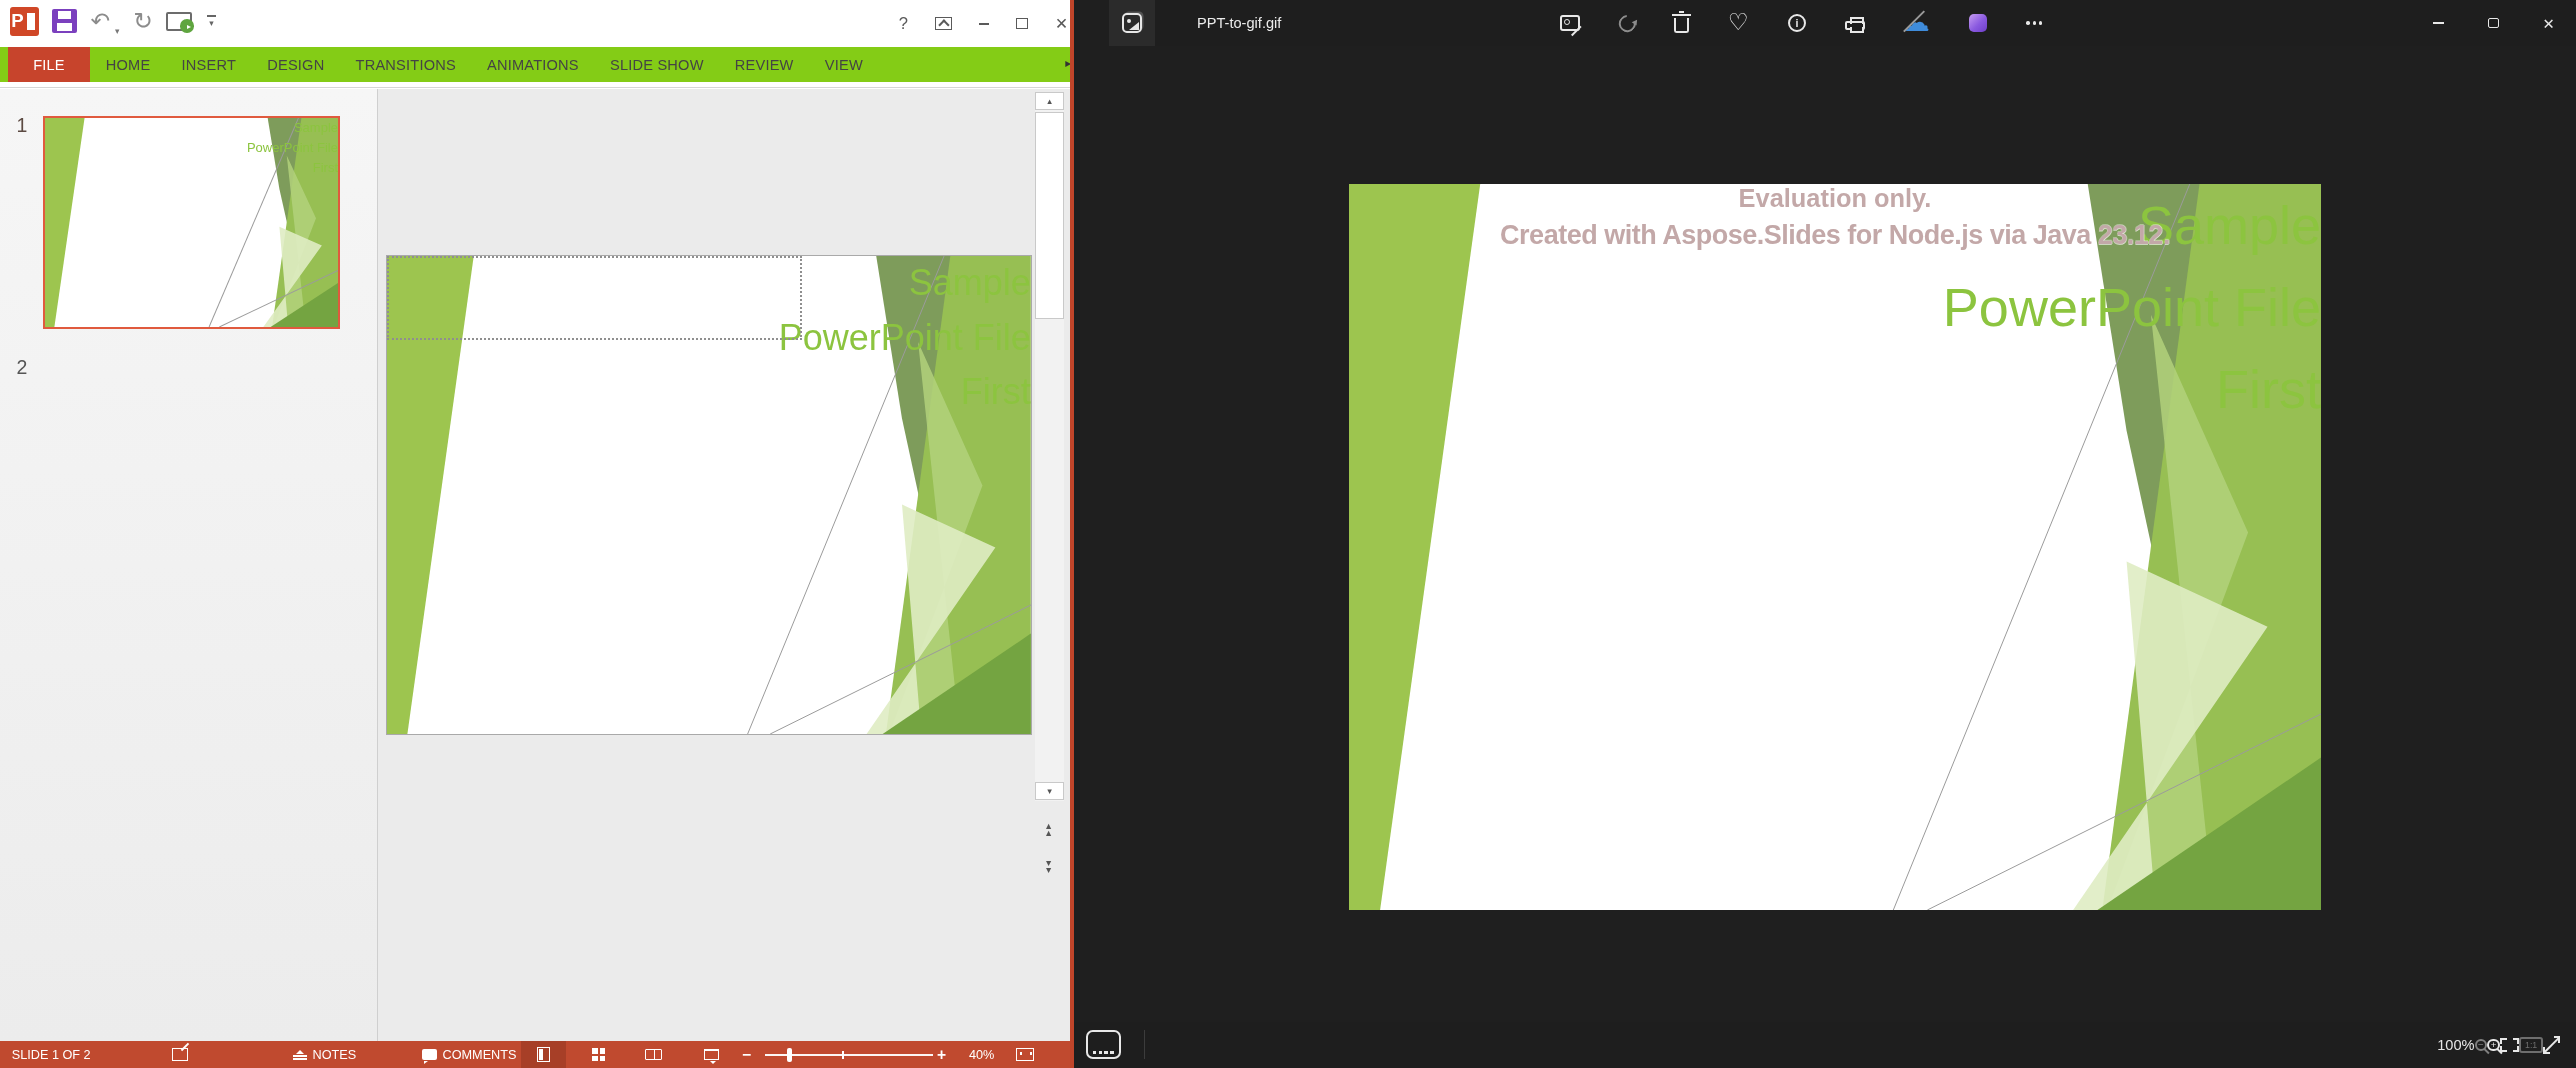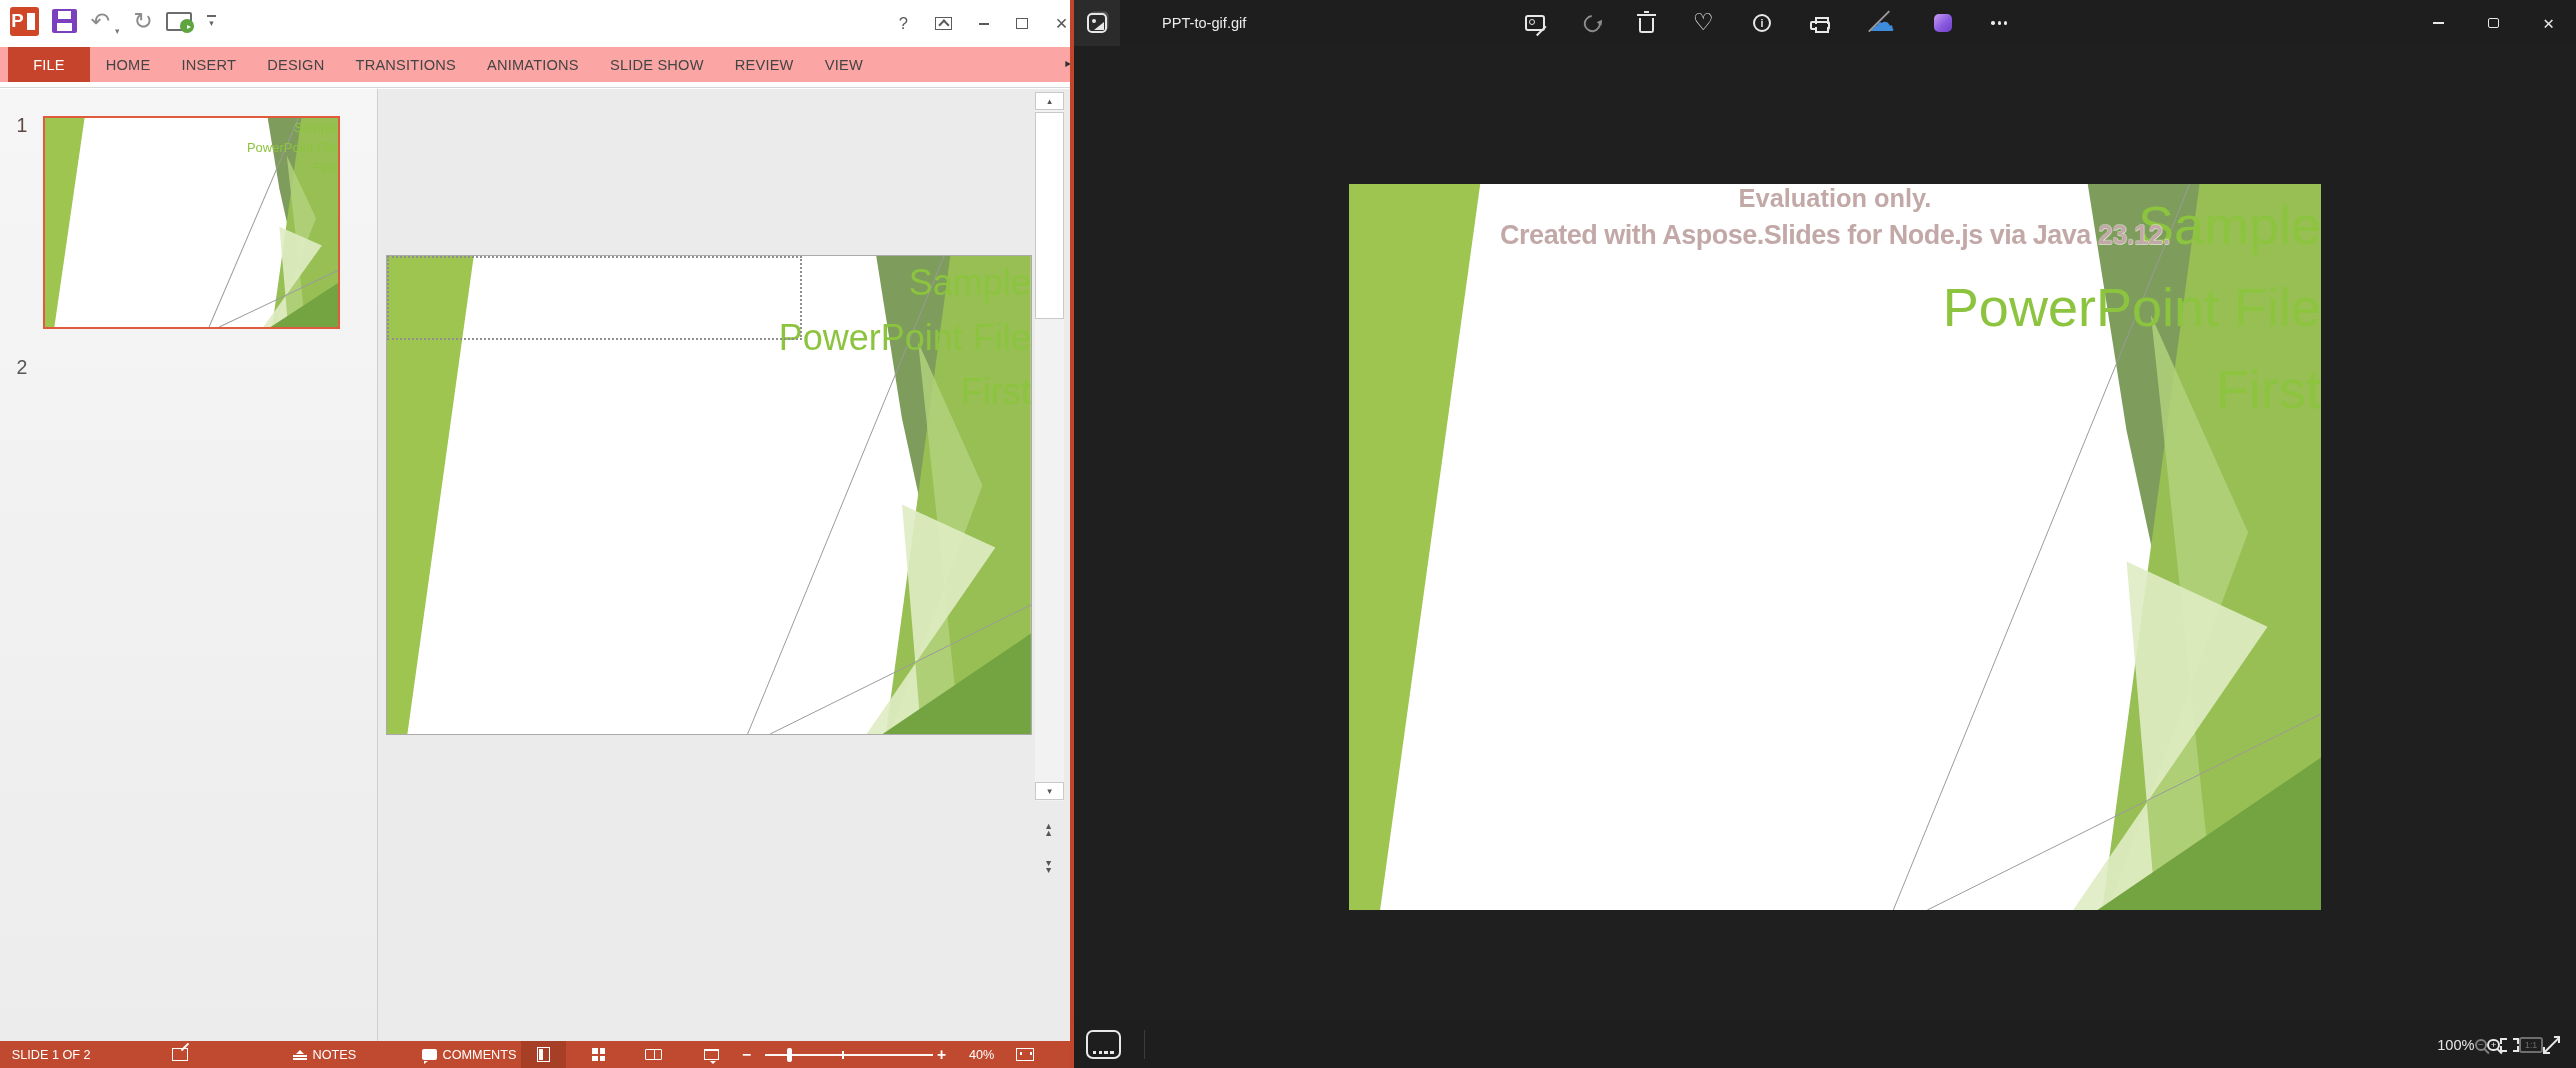--- a/index.html
+++ b/index.html
@@ -36,21 +36,21 @@
                overflow:hidden; padding:0 9.8px; }
   .title-controls { position:absolute; right:5.9px; top:0; height:47px; display:flex; align-items:center; gap:27px; color:#5a5a5a; }
   .help-g { font-size:16.6px; }
   .ribbon-ic { width:16.6px; height:13.7px; border:1.5px solid #5a5a5a; position:relative; }
   .ribbon-ic::before { content:""; position:absolute; left:3.9px; top:2.9px; width:5.9px; height:5.9px;
                        border-top:2px solid #5a5a5a; border-left:2px solid #5a5a5a; transform:rotate(45deg); }
   .min-ic { width:10.7px; height:2px; background:#5a5a5a; }
   .max-ic { width:11.7px; height:11.7px; border:1.5px solid #5a5a5a; }
   .close-g { font-size:15.6px; }
 
-  .tabs-row { position:relative; height:35px; background:#fca5a5; display:flex; align-items:stretch;
+  .tabs-row { position:relative; height:35px; background:#84cc16; display:flex; align-items:stretch;
               padding-left:7.8px; overflow:hidden; width:1074px; }
   .tab { font-size:14.6px; color:#444; display:flex; align-items:center; padding:0 15.6px; letter-spacing:0.2px; white-space:nowrap; }
   .tab.active { background:#c7442c; color:#fff; padding:0 25.4px; }
   .tab-overflow { position:absolute; right:2.9px; top:8.8px; font-size:11.7px; color:#333; }
   .ribbon-edge { height:5.9px; background:#fff; border-bottom:1px solid #d6d6d6; }
 
   .ppt-body { position:absolute; top:89px; left:0; right:3.9px; bottom:27px; display:flex; }
   .thumbs-panel { width:378px; background:linear-gradient(#f6f6f6,#ececec); border-right:1px solid #cfcfcf; position:relative; }
   .thumb-num { position:absolute; font-size:19.5px; color:#5c4a42; }
   .thumb { position:absolute; background:#fff; cursor:pointer; }
@@ -114,21 +114,21 @@
   .zoom-sign { position:absolute; top:0; height:27px; display:flex; align-items:center; font-size:15.6px; font-weight:bold; cursor:pointer; }
   .zoom-track { position:absolute; left:765px; top:13px; width:168px; height:2px; background:rgba(255,255,255,.95); cursor:pointer; }
   .zoom-tick { position:absolute; left:77px; top:-2.9px; width:1.5px; height:7.8px; background:#fff; }
   .zoom-handle { position:absolute; left:21.5px; top:-5.9px; width:5.9px; height:13.7px; background:#fff; border-radius:2px; cursor:grab; }
   .fit-ic { width:17.6px; height:12.7px; border:1.5px solid #fff; position:relative; }
   .fit-ic::before { content:""; position:absolute; left:2.9px; top:2.9px; width:7.8px; height:2.9px;
                     border-left:2.9px solid #fff; border-right:2.9px solid #fff; }
 
   
   .photos { position:absolute; left:1074px; top:0; width:1502px; height:1068px; background:#1f1f1f; }
-  .p-titlebar { position:relative; height:46px; background:#1e1e1e; }
+  .p-titlebar { position:relative; height:46px; background:#1e1e1e;margin-left:35px; }
   .p-appbtn { position:absolute; left:0; top:0; width:46px; height:46px; background:#2b2b2b;
               display:flex; align-items:center; justify-content:center; cursor:pointer; }
   .photos-ic { width:20.5px; height:20.5px; border:2px solid #e8e8e8; border-radius:4.9px; position:relative; box-shadow:2px -2px 0 -0.5px #555; }
   .photos-ic::before { content:""; position:absolute; left:2.9px; top:3.9px; width:3.9px; height:3.9px; border-radius:50%; background:#e8e8e8; }
   .photos-ic::after { content:""; position:absolute; right:1px; bottom:1px; width:0; height:0;
                       border-bottom:8.8px solid #e8e8e8; border-left:10.7px solid transparent; }
   .p-title { position:absolute; left:88px; top:0; line-height:46px; color:#ececec; font-size:14.6px; }
   .p-toolbar { position:absolute; left:451px; top:0; height:46px; display:flex; align-items:center; gap:39px; }
   .tb-ic { position:relative; cursor:pointer; }
   .editimg-ic { width:19.5px; height:16.6px; border:2px solid #e8e8e8; border-radius:2.9px; }

